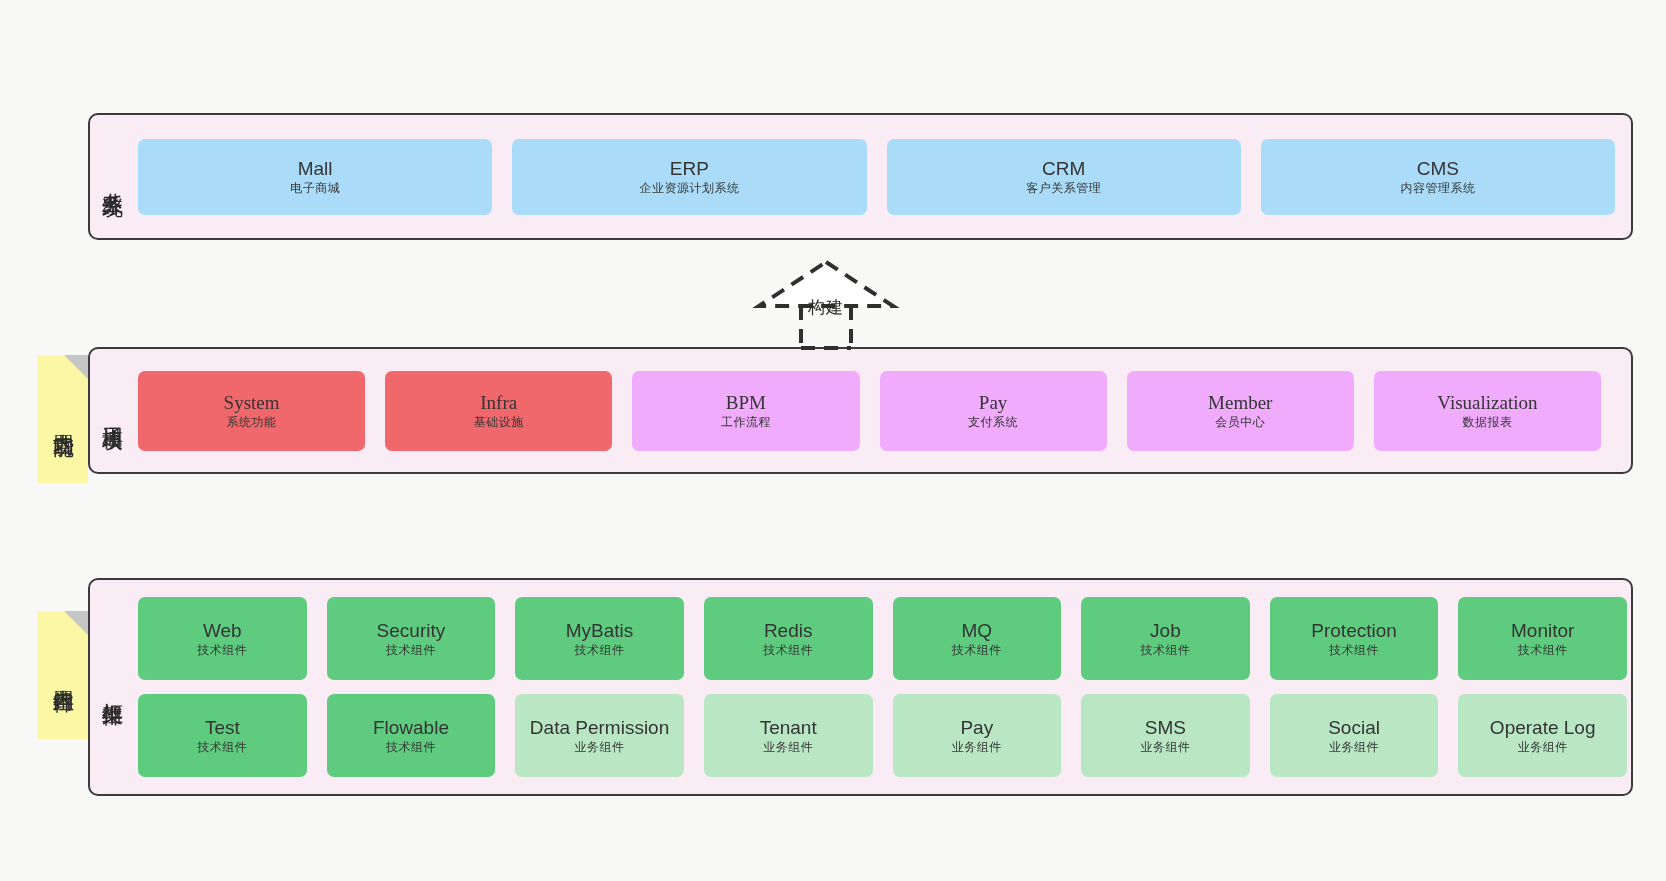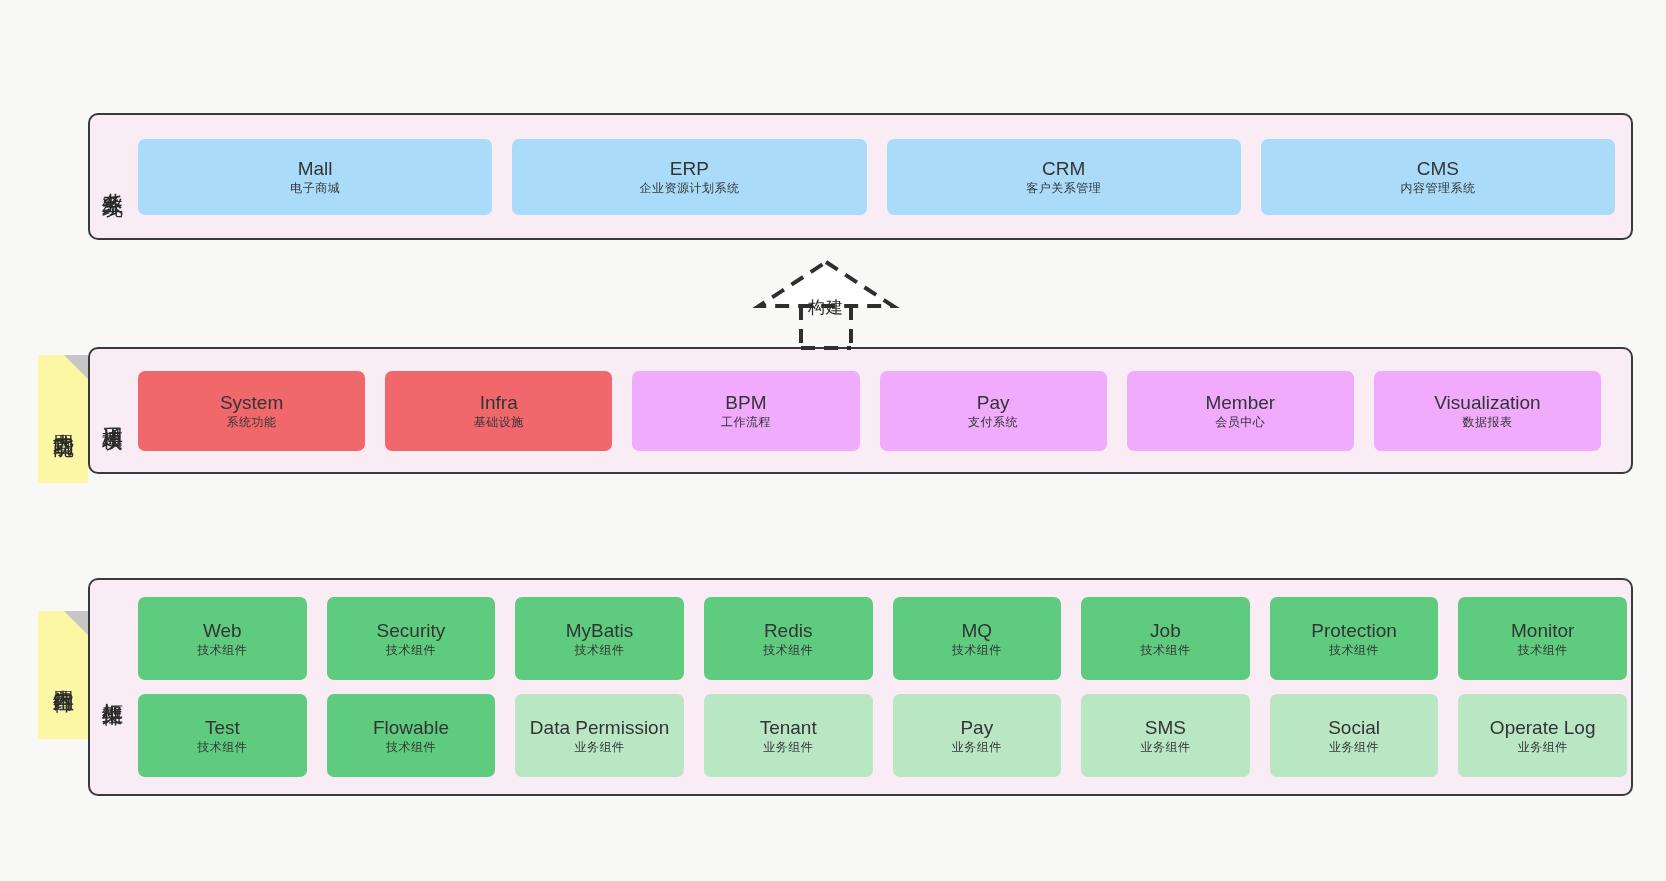--- a/index.html
+++ b/index.html
@@ -87,21 +87,21 @@
     letter-spacing: 0.5px;
   }
 
   
   #layer-business { left: 88px; top: 113px; width: 1545px; height: 127px; }
   #layer-business .layer-body { padding-right: 16px; }
   #layer-business .node { height: 76px; background: #aadcf9; }
 
   
   #layer-modules { left: 88px; top: 347px; width: 1545px; height: 127px; }
-  #layer-modules .layer-body { padding-right: 30px; }
+  #layer-modules .layer-body { padding-right: 30px; font-family: Liberation Serif, serif; }
   #layer-modules .node { height: 80px; }
   .node.strong-red { background: #f1686c; }
   .node.soft-red   { background: #f0abfc; }
 
   
   #layer-framework { left: 88px; top: 578px; width: 1545px; height: 218px; }
   #layer-framework .layer-body { padding-right: 4px; gap: 14px; }
   #layer-framework .node { height: 83px; }
   .node.strong-green { background: #5fcb7f; }
   .node.soft-green   { background: #b9e7c4; }

